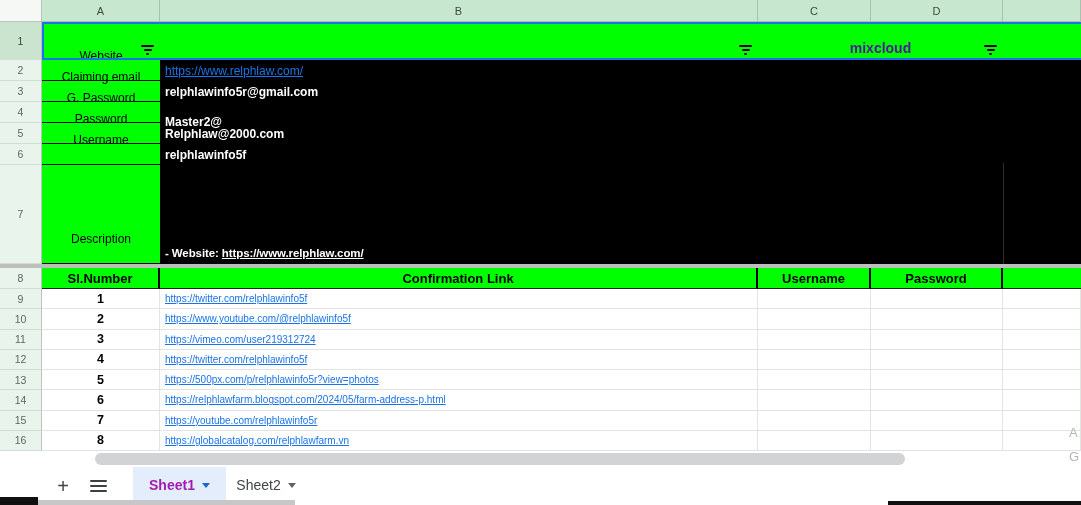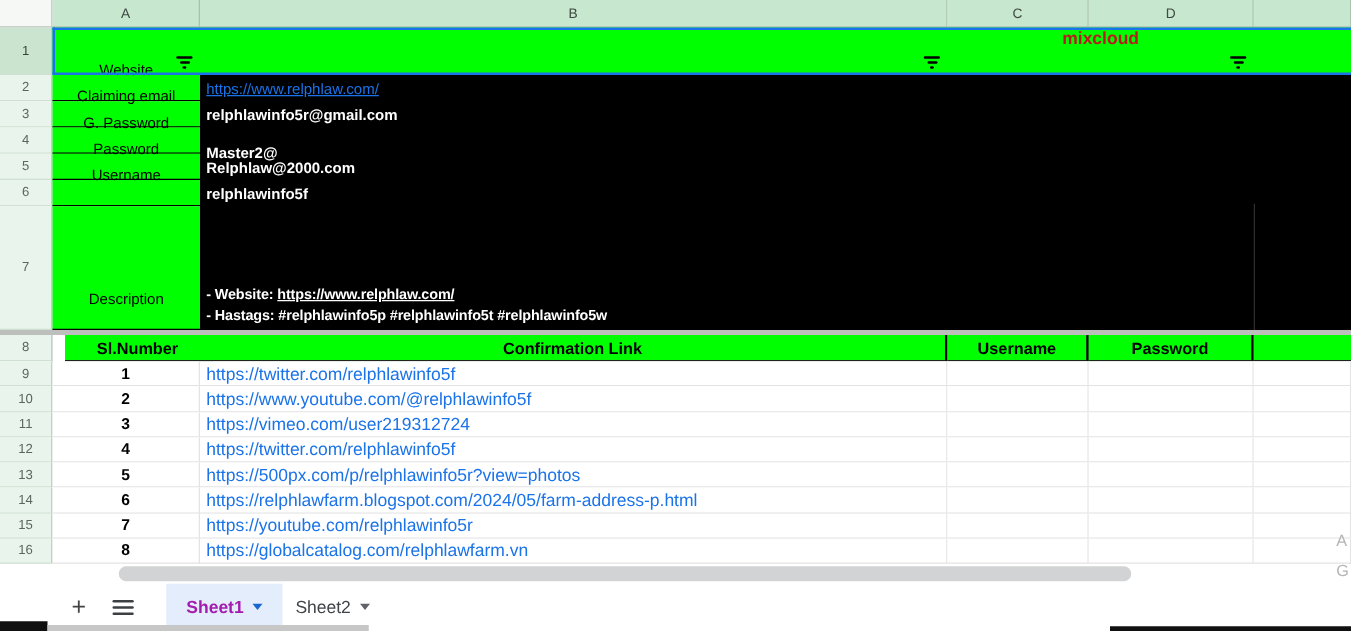--- a/index.html
+++ b/index.html
@@ -15,22 +15,22 @@
   .rowhdr{position:absolute;left:0;width:42px;background:#e9f5ec;box-sizing:border-box;
           border-right:1px solid #b9c4bb;border-bottom:1px solid #cfe0d3;color:#5b6660;
           font-size:10.5px;display:flex;align-items:center;justify-content:center;}
   .rowhdr.sel{background:#cbe4d0;color:#36433a;}
 
   
   .row1{position:absolute;left:42px;top:22px;width:1039px;height:38px;background:#00ff00;}
   .sel-outline{position:absolute;left:42px;top:22px;width:1039px;height:38px;box-sizing:border-box;
                border:2px solid #1a73e8;border-right:none;pointer-events:none;z-index:6;}
   .mixcloud{position:absolute;left:758px;top:22px;width:245px;height:38px;box-sizing:border-box;
-            display:flex;align-items:flex-end;justify-content:center;padding-bottom:22px;
-            font-weight:bold;font-size:14px;color:#b91c1c;z-index:4;}
+            display:flex;align-items:flex-end;justify-content:center;padding-bottom:4px;
+            font-weight:bold;font-size:14px;color:#4c1d95;z-index:4;}
   .ficon{position:absolute;width:15px;height:11px;display:flex;flex-direction:column;
          align-items:center;justify-content:flex-end;gap:2px;z-index:5;cursor:pointer;}
   .ficon i{display:block;height:2px;background:#000;border-radius:1px;}
   .ficon .b1{width:13px;} .ficon .b2{width:8px;} .ficon .b3{width:3px;}
 
   
   .blackblock{position:absolute;left:160px;top:60px;width:921px;height:204px;background:#000;}
   .faintline{position:absolute;left:1003px;top:163px;width:1px;height:101px;background:rgba(255,255,255,.18);}
   .labelcell{position:absolute;left:42px;width:118px;background:#00ff00;box-sizing:border-box;
              border-bottom:1px solid #000;display:flex;align-items:flex-end;justify-content:center;
@@ -49,21 +49,21 @@
   
   .h8{position:absolute;top:268px;height:21px;background:#00ff00;box-sizing:border-box;
       border-right:2px solid #000;border-bottom:1px solid #222;display:flex;align-items:center;
       justify-content:center;font-weight:bold;font-size:13px;color:#000;}
   .h8.last{border-right:none;}
 
   
   .cell{position:absolute;box-sizing:border-box;border-right:1px solid #e2e4e2;
         border-bottom:1px solid #e2e4e2;background:#fff;display:flex;align-items:center;}
   .cell.num{justify-content:center;font-weight:bold;font-size:12.5px;color:#000;}
-  .cell.lnk{padding-left:5px;font-size:14px;color:#1a73e8;
+  .cell.lnk{padding-left:5px;font-size:10px;color:#1a73e8;text-decoration:underline;
             white-space:nowrap;overflow:hidden;}
 
   
   .hscroll{position:absolute;left:95px;top:453px;width:810px;height:12px;background:#d2d3d4;border-radius:7px;cursor:pointer;}
   .tabbar{position:absolute;left:0;top:467px;width:1081px;height:36px;background:#fff;}
   .addbtn{position:absolute;left:52px;top:475px;width:22px;height:22px;display:flex;align-items:center;
           justify-content:center;font-size:20px;color:#444;cursor:pointer;}
   .hamb{position:absolute;left:90px;top:480px;display:flex;flex-direction:column;gap:3px;cursor:pointer;}
   .hamb i{display:block;width:17px;height:2px;background:#3c4043;border-radius:1px;}
   .tab{position:absolute;top:467px;height:36px;display:flex;align-items:center;justify-content:center;
@@ -143,27 +143,26 @@
   <div id="profile-values">
       <div class="valuecell link" style="top: 60px;">https://www.relphlaw.com/</div>
       <div class="valuecell" style="top: 81px;">relphlawinfo5r@gmail.com</div>
       <div class="valuecell" style="top: 111px;">Master2@</div>
       <div class="valuecell" style="top: 123px;">Relphlaw@2000.com</div>
       <div class="valuecell" style="top: 144px;">relphlawinfo5f</div>
     </div>
   <div class="labelcell" style="top:165px;height:99px;">Description</div>
   <div class="desc">
     <div><span>- Website: </span><span class="wlink">https://www.relphlaw.com/</span></div>
-    <div>- Hastags: #relphlawinfo5p #relphlawinfo5t #relphlawinfo5w</div>
   </div>
 
   <div class="frozen-divider"></div>
 
   <div id="table-header">
-      <div class="h8" style="left: 42px; width: 118px; margin-left: 10px;">Sl.Number</div>
+      <div class="h8" style="left: 42px; width: 118px;">Sl.Number</div>
       <div class="h8" style="left: 160px; width: 598px;">Confirmation Link</div>
       <div class="h8" style="left: 758px; width: 113px;">Username</div>
       <div class="h8" style="left: 871px; width: 132px;">Password</div>
       <div class="h8 last" style="left: 1003px; width: 78px;"></div>
     </div>
 
   <div id="table-rows">
       <div class="cell num" style="left: 42px; width: 118px; top: 289px; height: 20.25px;">1</div>
       <div class="cell lnk" style="left: 160px; width: 598px; top: 289px; height: 20.25px;">https://twitter.com/relphlawinfo5f</div>
       <div class="cell" style="left: 758px; width: 113px; top: 289px; height: 20.25px;"></div>

